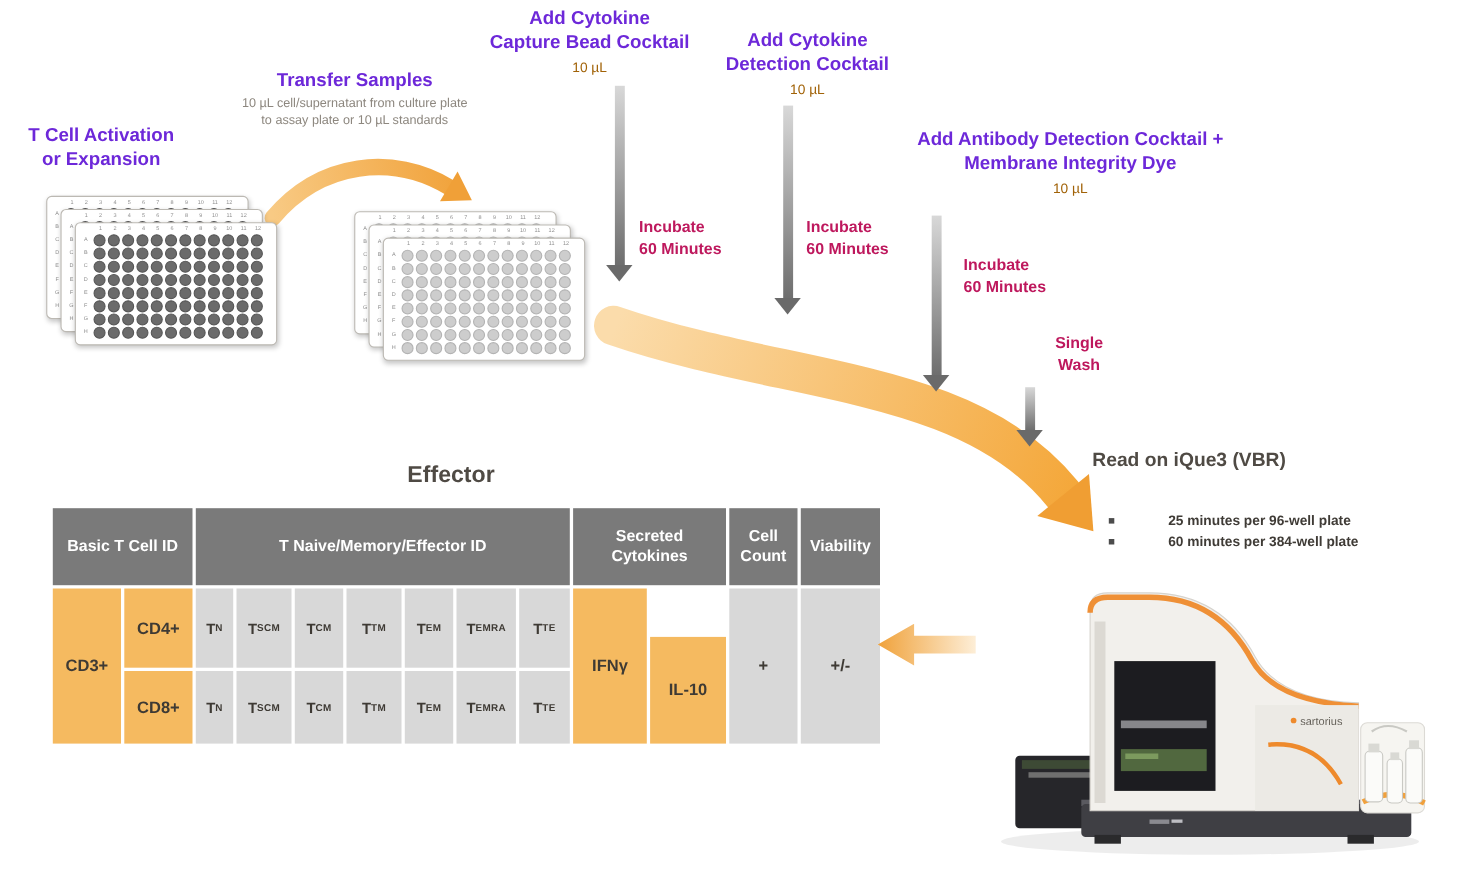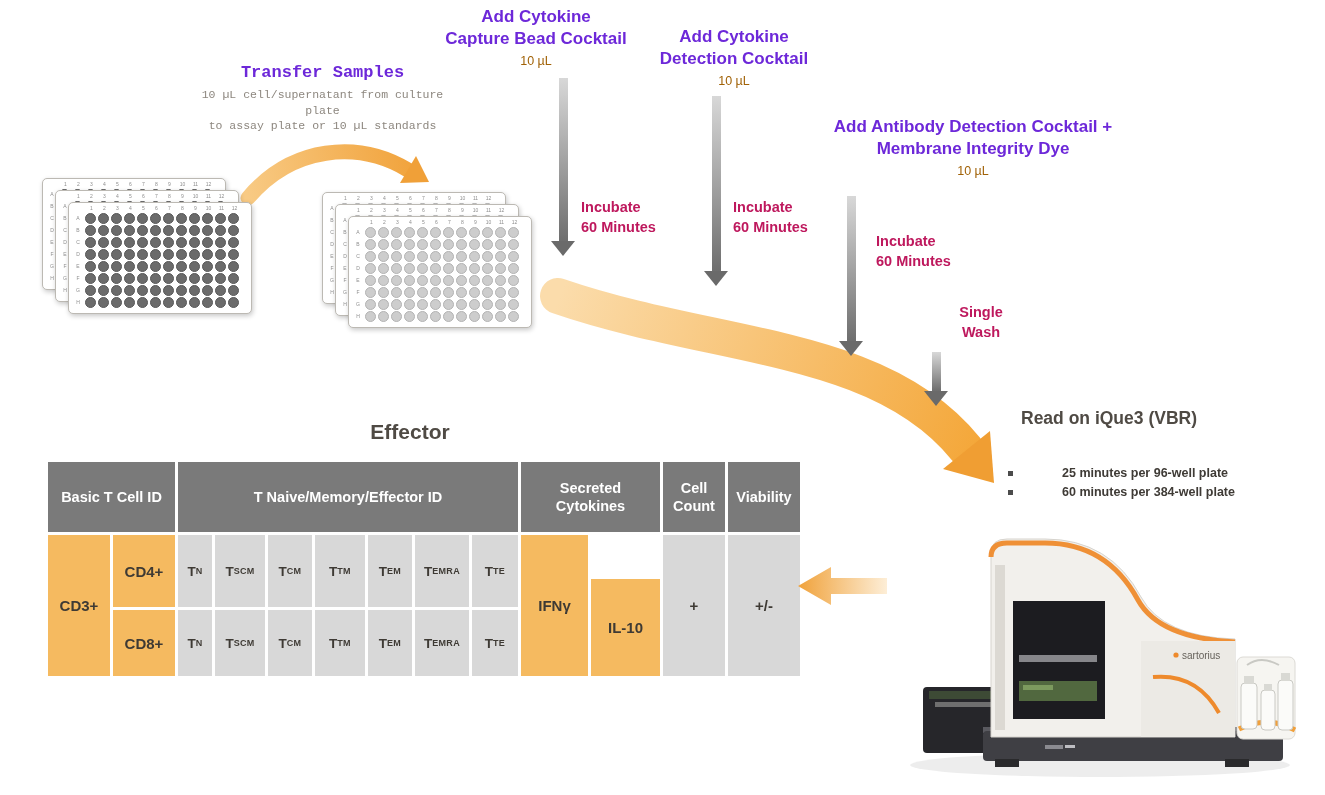--- a/index.html
+++ b/index.html
@@ -63,20 +63,24 @@
     <g>
       <path d="M 248 198 C 292 146 358 140 408 170" fill="none" stroke="url(#gTransfer)" stroke-width="15" stroke-linecap="round"></path>
       <polygon points="429,182 416,156 400,183" fill="#f0a038"></polygon>
     </g>
     <g>
       <path d="M 558 296 C 715 350 880 342 966 449" fill="none" stroke="url(#gSwoosh)" stroke-width="36" stroke-linecap="round"></path>
       <polygon points="994,483 943,469 990,431" fill="#f09e33"></polygon>
     </g>
   </svg>
 
+  <div class="abs step-title z3" style="left:8px;top:112px;width:168px;">
+    <div>T Cell Activation</div>
+    <div>or Expansion</div>
+  </div>
 
   <div class="plate-stack z2" style="left:42px;top:178px;">
     <div class="plate plate-dark" style="left:0;top:0;">
         <div class="pcols">
           <span>1</span>
           <span>2</span>
           <span>3</span>
           <span>4</span>
           <span>5</span>
           <span>6</span>
@@ -475,21 +479,21 @@
           <span class="well"></span>
           <span class="well"></span>
           <span class="well"></span>
           <span class="well"></span>
           <span class="well"></span>
           <span class="well"></span>
         </div>
       </div>
   </div>
 
-  <div class="abs z3" style="left:185px;top:62px;width:275px;text-align:center;font-family:Liberation Mono, monospace;">
+  <div class="abs z3" style="left:185px;top:62px;width:275px;text-align:center;">
     <div class="step-title">Transfer Samples</div>
     <div class="subnote">
       <div>10 µL cell/supernatant from culture plate</div>
       <div>to assay plate or 10 µL standards</div>
     </div>
   </div>
 
   <div class="plate-stack z2" style="left:322px;top:192px;">
     <div class="plate plate-light" style="left:0;top:0;">
         <div class="pcols">
@@ -951,21 +955,21 @@
 
   <div class="abs inc-label z3" style="left:952px;top:303px;width:58px;text-align:center;">
     <div>Single</div>
     <div>Wash</div>
   </div>
   <div class="garrow" style="left:924px;top:352px;height:54px;">
     <div class="shaft"></div>
       <div class="head"></div>
   </div>
 
-  <div class="abs read-title z3" style="left:993px;top:408px;margin-left:28px;">Read on iQue3 (VBR)</div>
+  <div class="abs read-title z3" style="left:993px;top:408px;">Read on iQue3 (VBR)</div>
   <div class="abs z3" style="left:1008px;top:466px;width:230px;">
     <div class="bullet-row">
       <span class="bullet-sq"></span>
       <span class="bullet-text">25 minutes per 96-well plate</span>
     </div>
     <div class="bullet-row">
       <span class="bullet-sq"></span>
       <span class="bullet-text">60 minutes per 384-well plate</span>
     </div>
   </div>

